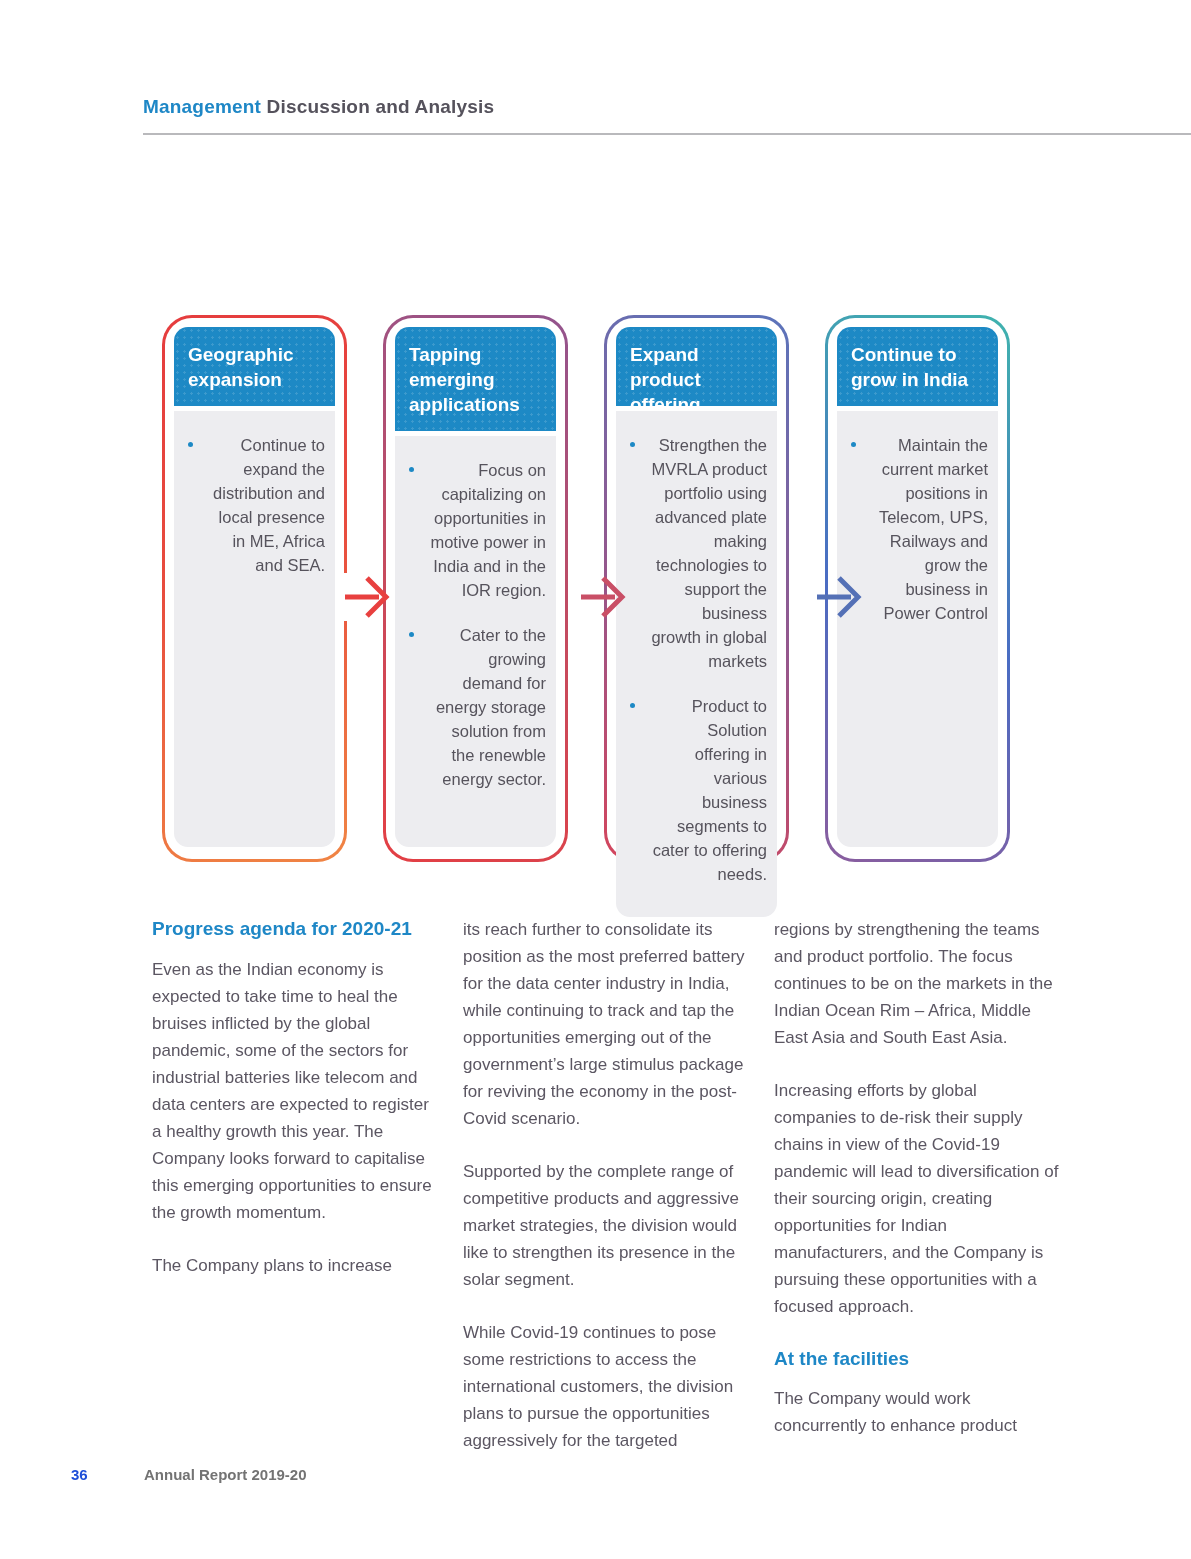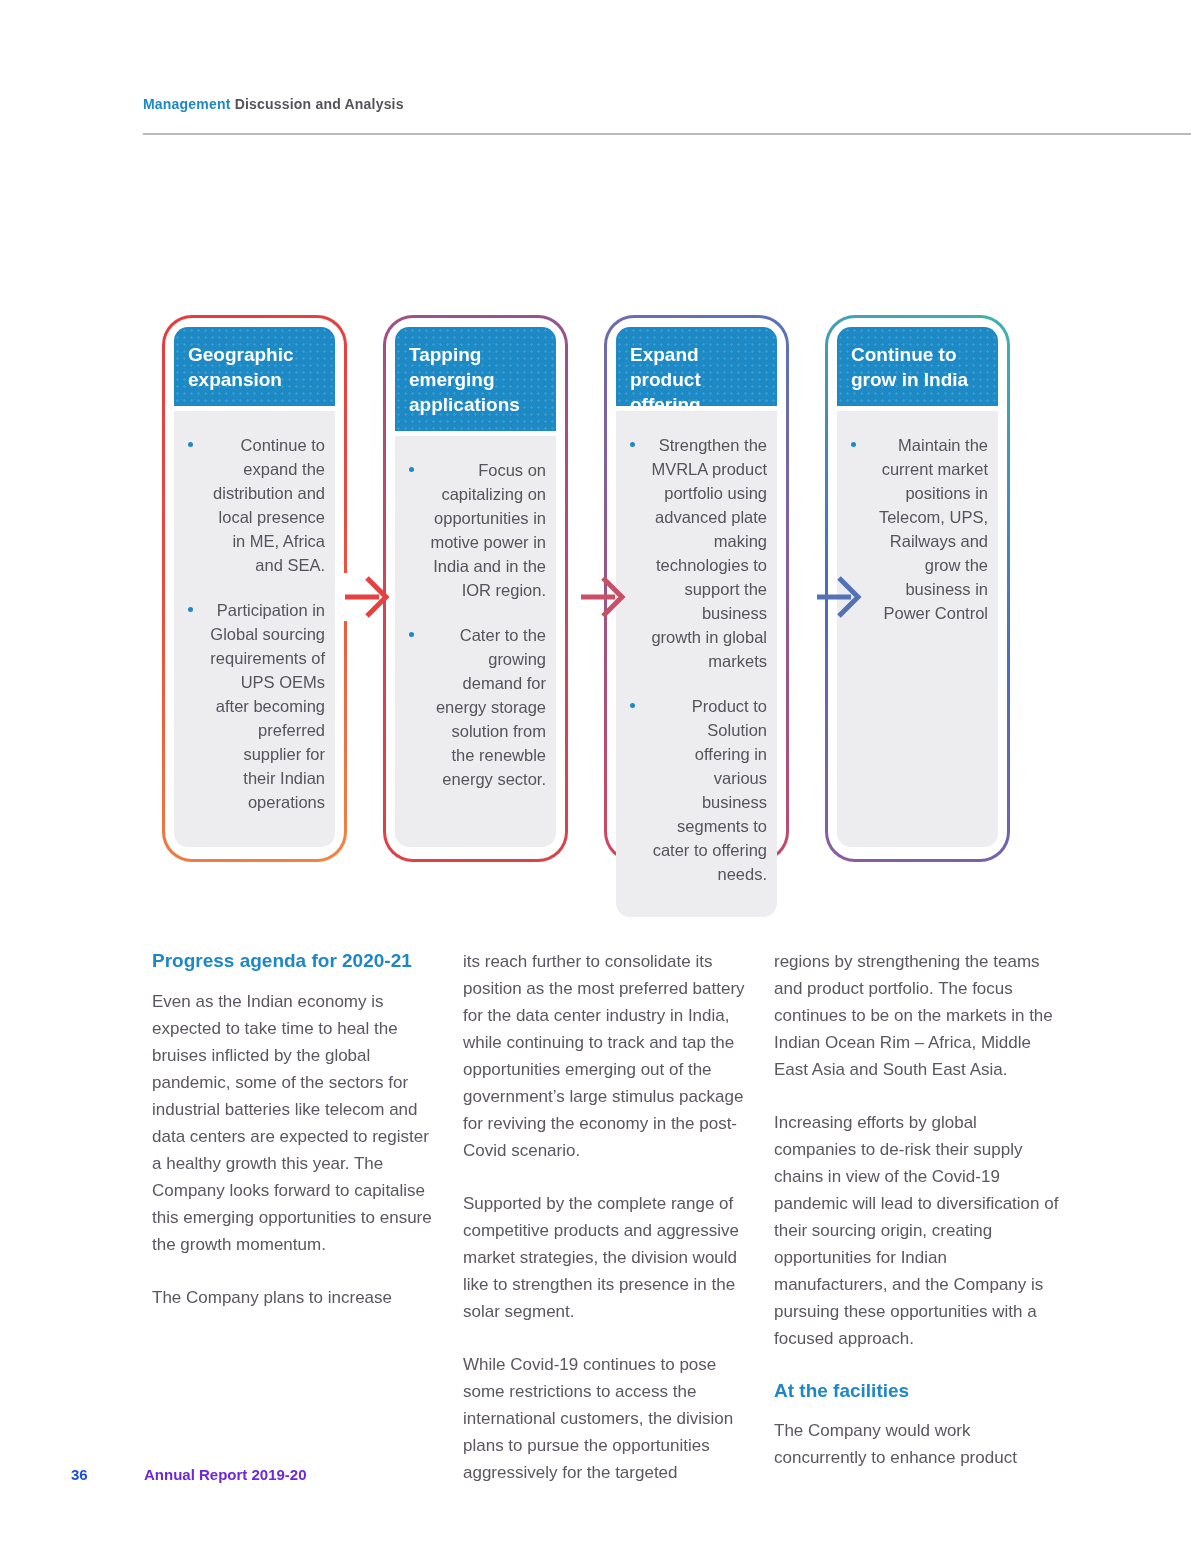--- a/index.html
+++ b/index.html
@@ -1,21 +1,21 @@
 <!DOCTYPE html>
 <html><head>
 <meta charset="utf-8">
 <style>
   html,body{margin:0;padding:0;background:#ffffff;}
   #page{
     position:relative;width:1191px;height:1559px;background:#ffffff;overflow:hidden;
     font-family:"Liberation Sans",sans-serif;
   }
   
-  #mda-header{position:absolute;left:143px;top:96px;font-size:14px;font-weight:700;letter-spacing:.2px;text-align:center;}
+  #mda-header{position:absolute;left:143px;top:96px;font-size:19px;font-weight:700;letter-spacing:.2px;text-align:center;}
   #mda-header .accent{color:#1e87c6;}
   #mda-header .rest{color:#55525c;}
   #header-rule{position:absolute;left:143px;top:133px;width:1048px;height:2px;background:#b9b9bc;}
   
   #cards-row{position:absolute;left:162px;top:315px;display:flex;gap:36px;}
   .card{width:185px;height:547px;border-radius:30px;padding:3px;box-sizing:border-box;}
   .card-g0{background:linear-gradient(160deg,#e53c3e 0%,#e84c3e 45%,#f08544 100%);}
   .card-g1{background:linear-gradient(205deg,#92548e 0%,#c84a5c 55%,#e33f44 100%);}
   .card-g2{background:linear-gradient(205deg,#5b74bb 0%,#96568b 55%,#d4455c 100%);}
   .card-g3{background:linear-gradient(205deg,#3fb3ae 0%,#4a6cc3 55%,#8a5d9e 100%);}
@@ -37,55 +37,51 @@
   ul.bullets{list-style:none;margin:0;padding:0;text-align:right;}
   ul.bullets li{display:flex;margin:0 0 21px 0;}
   .dot{width:5px;height:5px;border-radius:50%;background:#1d89c5;flex:0 0 5px;margin:9px 6px 0 2px;}
   .btxt{font-size:16.5px;line-height:24px;color:#56535c;padding-left:8px;}
   
   .flow-arrow{position:absolute;top:565px;width:60px;height:64px;}
   .arrow-red{color:#e8403f;}
   .arrow-pink{color:#c94f66;}
   .arrow-blue{color:#5470b6;}
   
-  .col{position:absolute;top:948px;width:288px;font-size:17px;line-height:27px;color:#5b5662;}
+  .col{position:absolute;top:916px;width:288px;font-size:17px;line-height:27px;color:#5b5662;}
   #col1{left:152px;}
   #col2{left:463px;}
   #col3{left:774px;}
   .col-heading{color:#1e87c6;font-size:19px;font-weight:700;margin:0 0 15px 0;line-height:25px;}
   .sub-heading{color:#1e87c6;font-size:19px;font-weight:700;margin:25px 0 14px 0;line-height:25px;}
   p.para{margin:0 0 26px 0;}
   
   #footer{position:absolute;left:0;top:1466px;width:100%;font-size:15px;}
   #page-num{position:absolute;left:71px;top:0;color:#1d4ed8;font-weight:700;}
-  #footer-text{position:absolute;left:144px;top:0;color:#6d28d9;font-weight:700;}
+  #footer-text{position:absolute;left:144px;top:0;color:#737373;font-weight:700;}
 </style>
 </head>
 <body>
 
 <div id="page">
 
   <div id="mda-header">
     <span class="accent">Management</span><span class="rest"> Discussion and Analysis</span>
   </div>
   <div id="header-rule"></div>
 
   <div id="cards-row">
     <div class="card card-g0">
       <div class="card-inner">
         <div class="card-header card-title">Geographic expansion</div>
         <div class="card-body">
           <ul class="bullets">
               <li>
                 <span class="dot"></span>
                 <span class="btxt">Continue to expand the distribution and local presence in ME, Africa and SEA.</span>
-              </li>
-              <li>
-                <span class="dot"></span>
-                <span class="btxt">Participation in Global sourcing requirements of UPS OEMs after becoming preferred supplier for their Indian operations</span>
               </li>
             </ul>
         </div>
       </div>
     </div>
 
     <div class="card card-g1">
       <div class="card-inner">
         <div class="card-header card-title">Tapping emerging applications</div>
         <div class="card-body">

